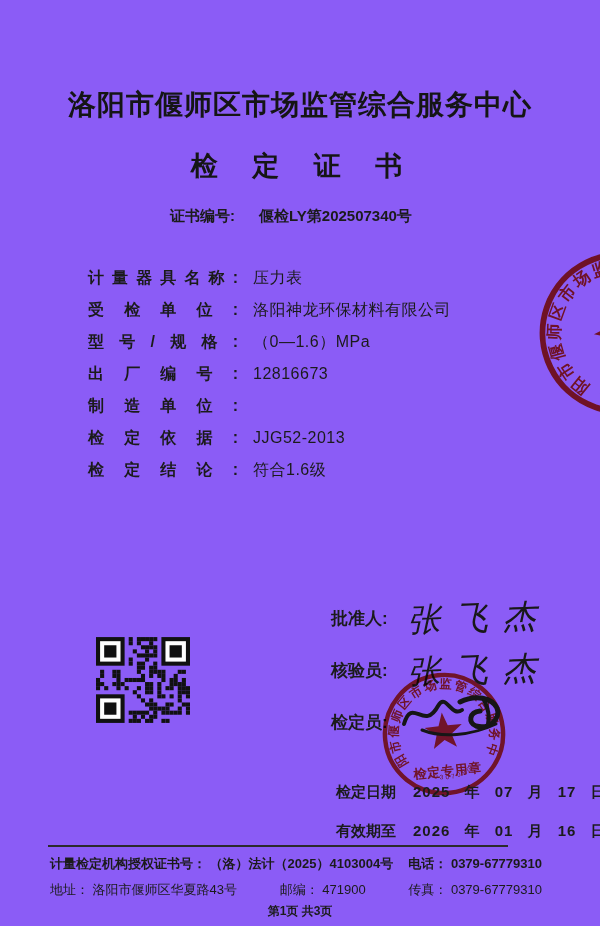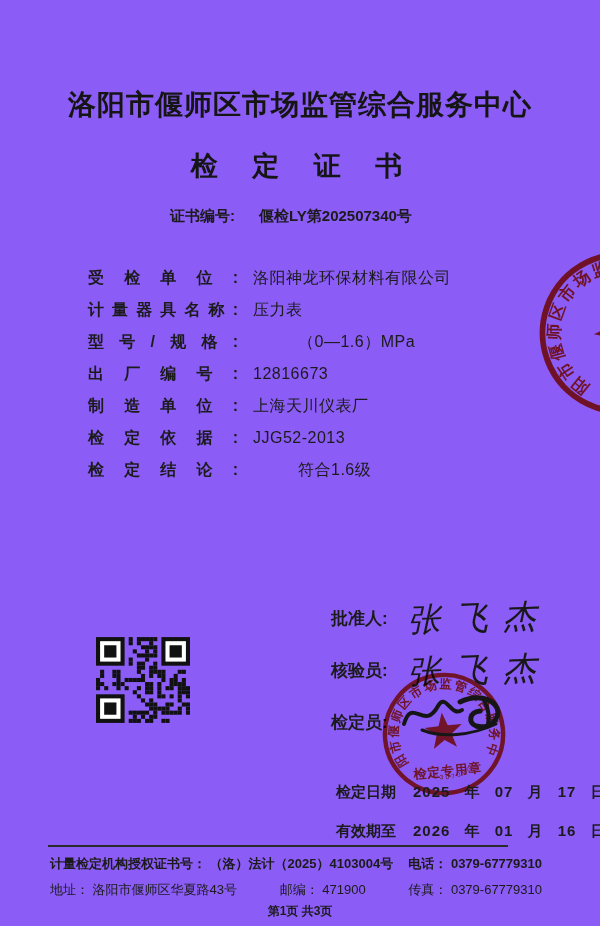--- a/index.html
+++ b/index.html
@@ -11,21 +11,21 @@
   
   .org{position:absolute;top:86px;left:0;width:100%;text-align:center;
        font-size:28px;font-weight:700;letter-spacing:1px;color:#151515;}
   .doc-title{position:absolute;top:148px;left:0;width:100%;text-align:center;
        font-size:27px;font-weight:700;letter-spacing:7px;word-spacing:13px;color:#151515;}
   .certno{position:absolute;top:207px;left:170px;font-size:15px;font-weight:700;white-space:nowrap;}
   .certno .val{margin-left:24px;}
   
   .fields{position:absolute;left:88px;top:268px;}
   .frow{display:flex;line-height:20px;margin-bottom:12px;font-size:16px;white-space:nowrap;}
-  .frow.gap-before{margin-top:1px;gap:45px;}
+  .frow.gap-before{margin-top:1px;}
   .flabel{display:inline-block;width:150px;font-weight:700;
           text-align:justify;text-align-last:justify;}
   .fvalue{margin-left:15px;font-weight:400;letter-spacing:.5px;}
   
   .signers{position:absolute;left:331px;top:586px;margin-top:6px;}
   .srow{display:flex;align-items:center;height:52px;white-space:nowrap;}
   .slabel{font-size:17px;font-weight:700;width:76px;}
   .ssig{font-size:33px;letter-spacing:15px;font-weight:400;color:#181818;
         transform:rotate(-2deg);font-style:italic;}
   
@@ -59,38 +59,37 @@
 
   <div class="org">洛阳市偃师区市场监管综合服务中心</div>
   <div class="doc-title">检 定 证 书</div>
 
   <div class="certno">
     <span>证书编号:</span><span class="val">偃检LY第202507340号</span>
   </div>
 
   <div class="fields">
     <div class="frow">
+      <span class="flabel">计量器具名称:</span>
+      <span class="fvalue">压力表</span>
+    </div>
+    <div class="frow">
       <span class="flabel">受检单位:</span>
       <span class="fvalue">洛阳神龙环保材料有限公司</span>
-    </div>
-    <div class="frow">
-      <span class="flabel">计量器具名称:</span>
-      <span class="fvalue">压力表</span>
     </div>
     <div class="frow gap-before">
       <span class="flabel">型号/规格:</span>
       <span class="fvalue">（0—1.6）MPa</span>
     </div>
     <div class="frow">
       <span class="flabel">出厂编号:</span>
       <span class="fvalue">12816673</span>
     </div>
     <div class="frow">
       <span class="flabel">制造单位:</span>
-      <span class="fvalue">上海天川仪表厂</span>
     </div>
     <div class="frow">
       <span class="flabel">检定依据:</span>
       <span class="fvalue">JJG52-2013</span>
     </div>
     <div class="frow gap-before">
       <span class="flabel">检定结论:</span>
       <span class="fvalue">符合1.6级</span>
     </div>
   </div>

